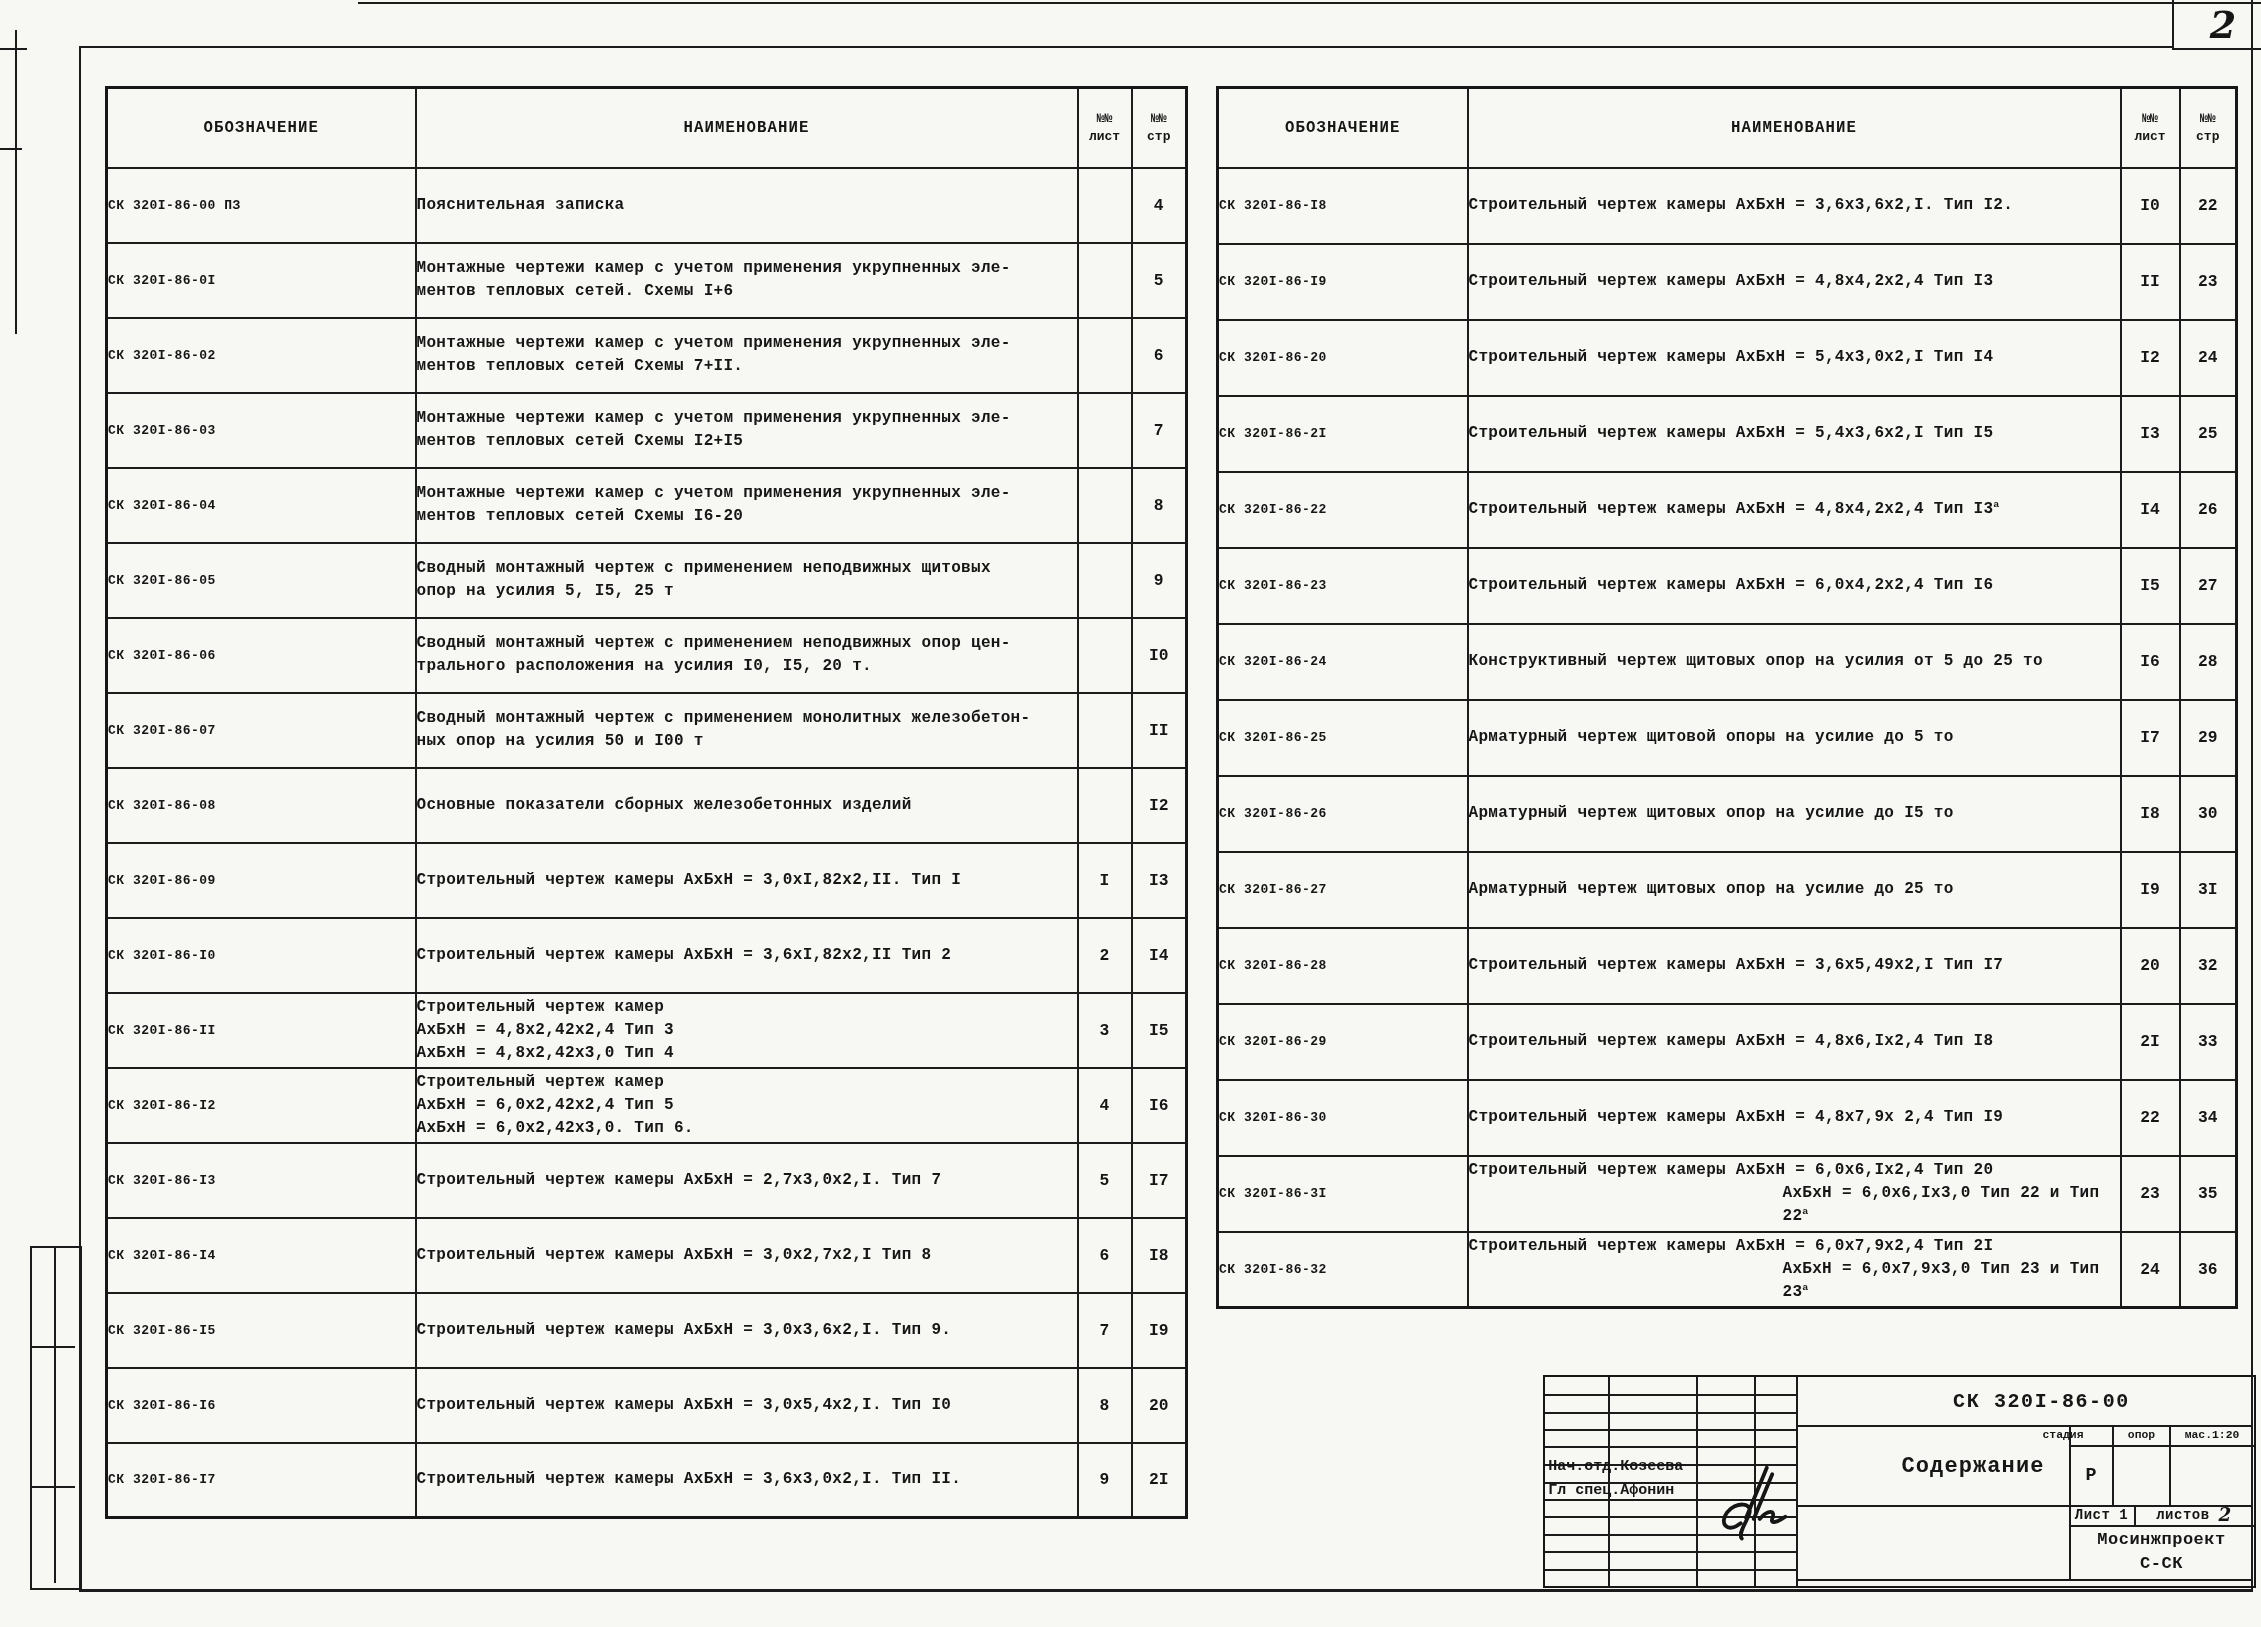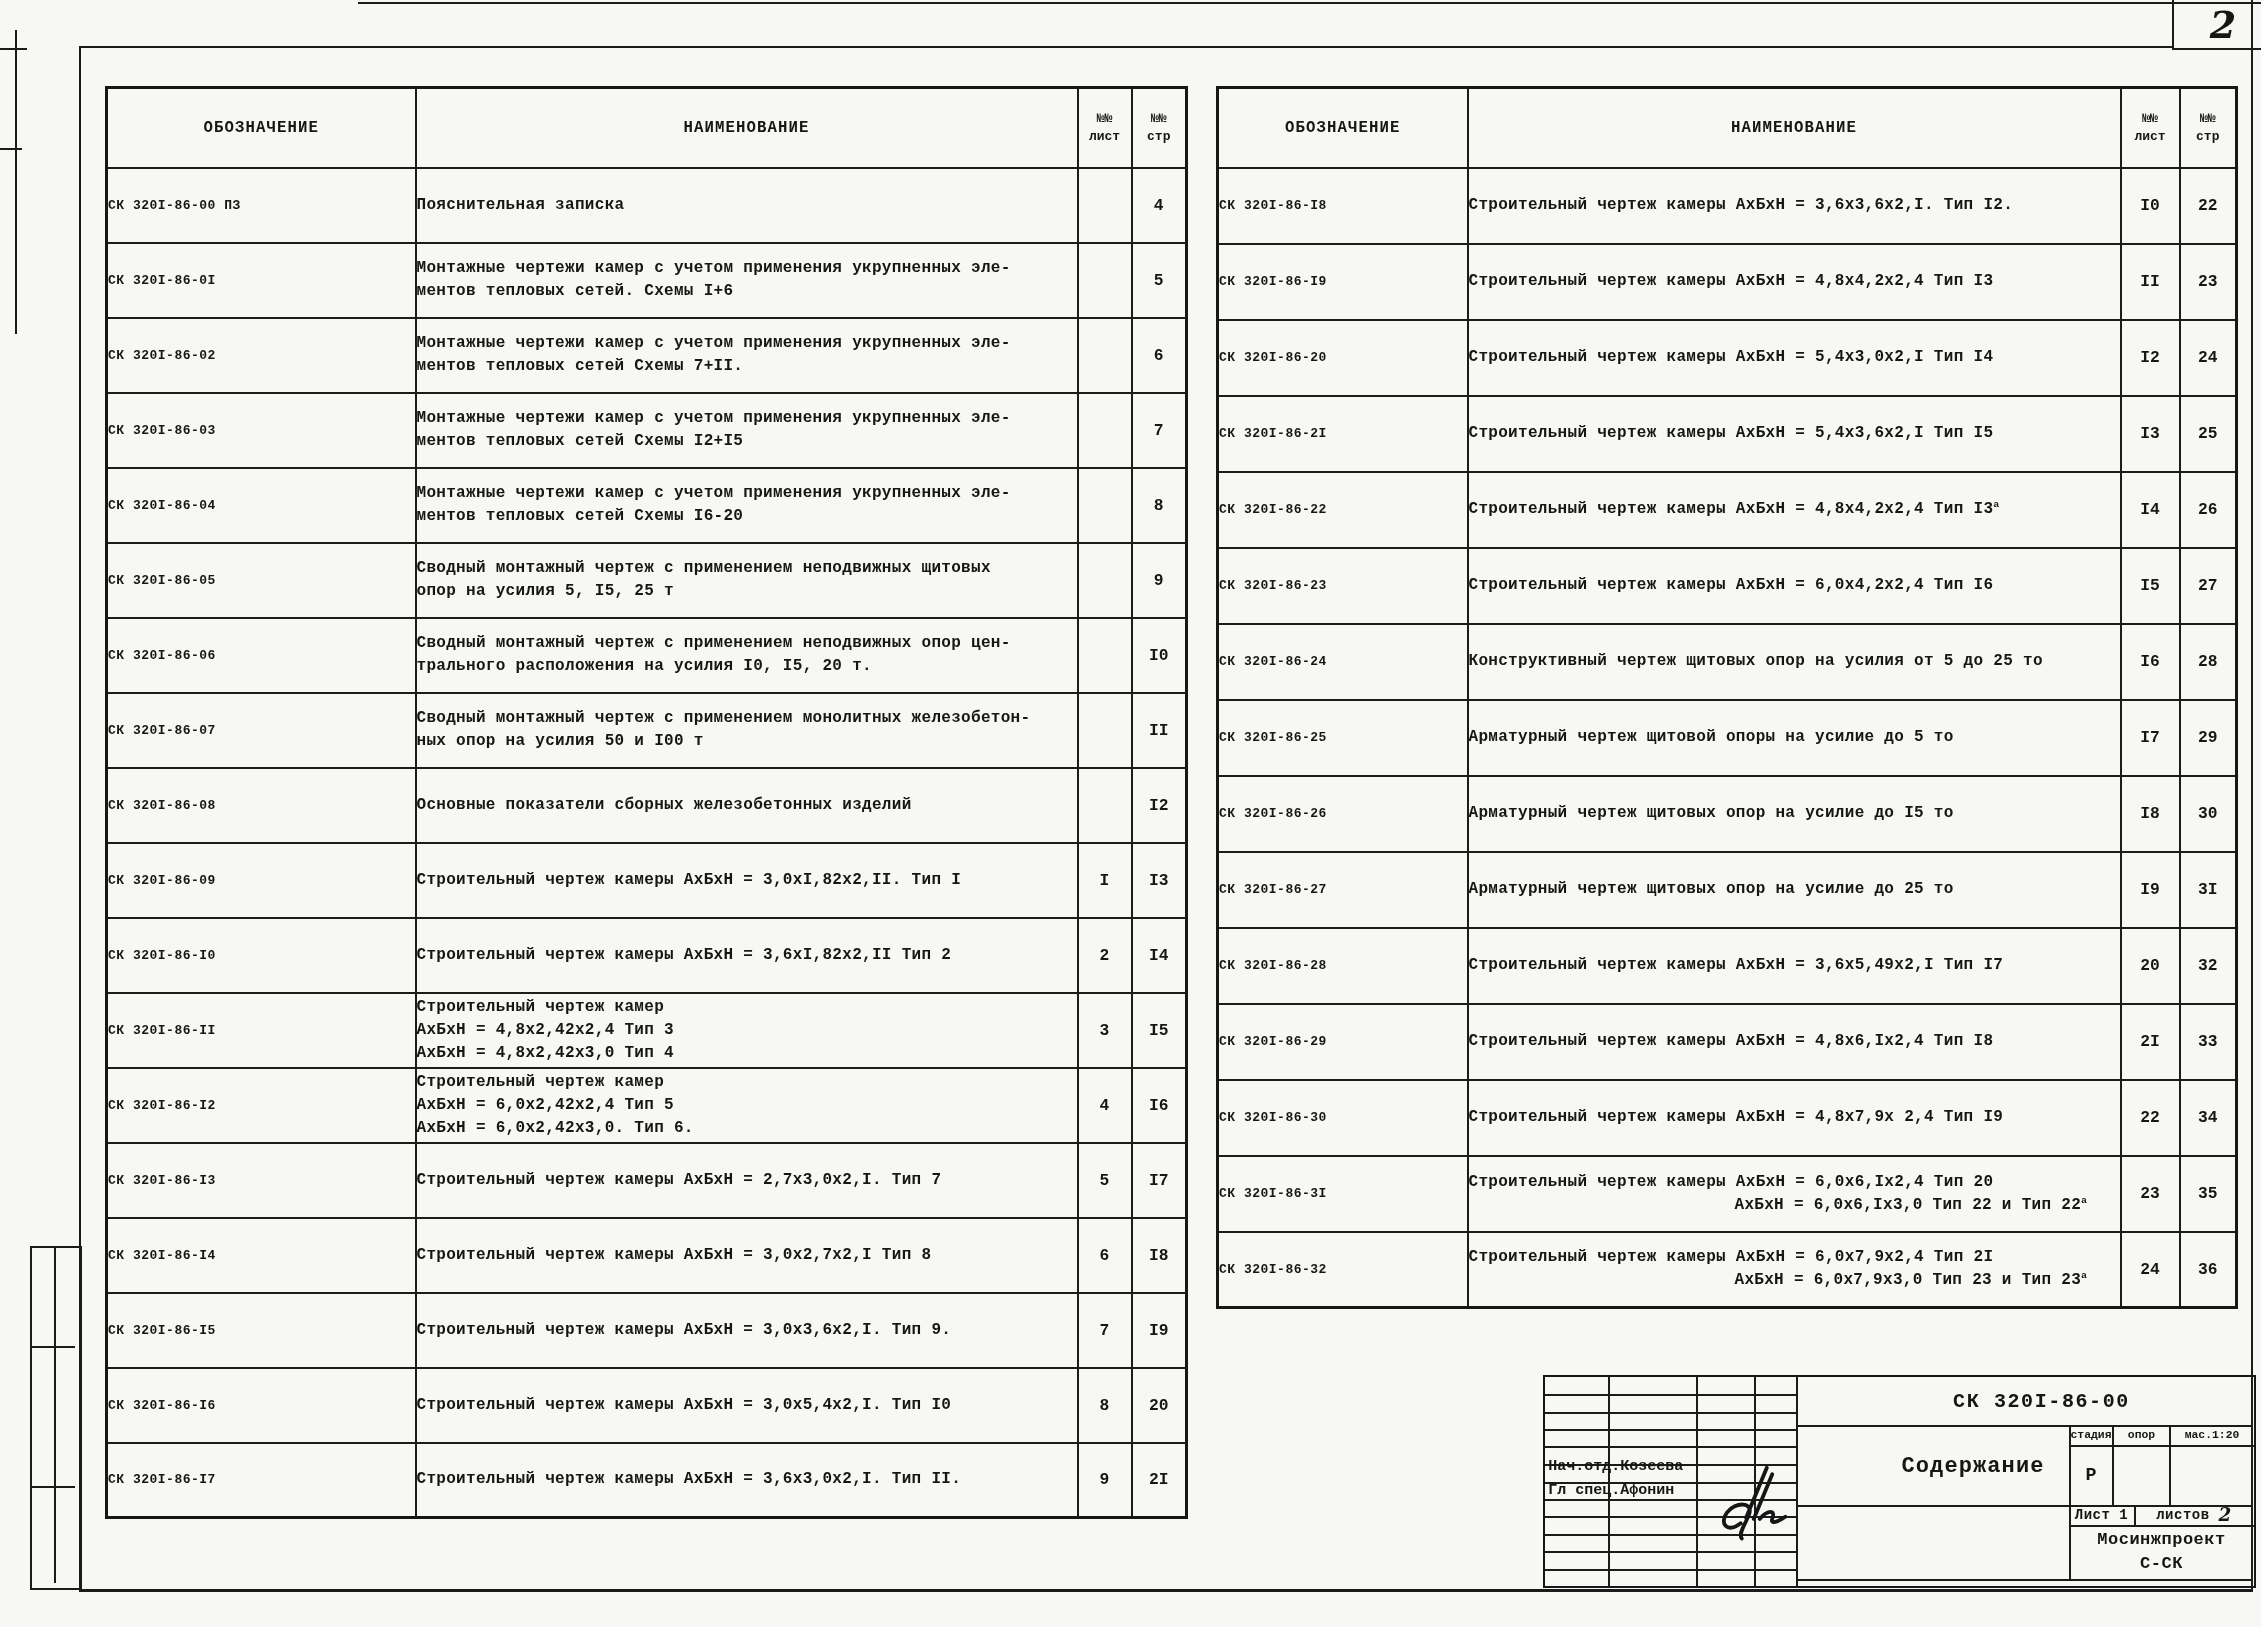--- a/index.html
+++ b/index.html
@@ -13,21 +13,21 @@
   table.doc{position:absolute;border-collapse:collapse;table-layout:fixed;background:transparent;border:3.3px solid #171717;}
   table.doc th,table.doc td{border:2.2px solid #1c1c1c;padding:0;vertical-align:middle;}
   table.doc thead tr{height:80px;}
   #left-table tbody tr{height:75px;}
   #right-table tbody tr{height:76px;}
   th{font-size:15.7px;letter-spacing:1.1px;text-align:center;font-weight:700;}
   th .sub{font-size:13px;line-height:17.4px;letter-spacing:0;}
   td.c-code{font-size:13px;padding-left:16.3px;letter-spacing:0.5px;white-space:nowrap;}
   td.c-name{font-size:16px;padding:4.3px 7.6px 4.3px 15px;letter-spacing:0.3px;}
   td.c-name .line{line-height:23px;}
-  td.c-name .line.ind{padding-left:266px;}
+  td.c-name .line.ind{padding-left:266px;margin-left:48px;}
   td.c-num{font-size:16.3px;text-align:center;}
   sup{font-size:0.62em;vertical-align:super;line-height:0;}
   
   #titleblock{position:absolute;left:1543px;top:1375px;width:709px;height:209px;border:2.7px solid #171717;}
   #titleblock .cell{position:absolute;display:flex;align-items:center;justify-content:center;text-align:center;}
   .tb-doc-number{font-size:20px;letter-spacing:1.6px;padding-left:16px;}
   .tb-title{font-size:22px;letter-spacing:1.1px;padding-left:40px;}
   .tb-small{font-size:11.4px;letter-spacing:0;}
   .tb-stage{font-size:18.4px;}
   .tb-sheetrow{font-size:14px;letter-spacing:0.5px;}
@@ -426,21 +426,21 @@
     <div class="tb-name" style="left:3.3px;top:105px;">Гл спец.Афонин</div>
 
     <svg width="98" height="87" viewBox="0 0 180 160" style="position:absolute;left:163px;top:81px;">
       <path d="M60 120 C 35 140, 20 120, 35 100 C 50 80, 85 80, 75 105 C 68 122, 55 140, 62 148 M70 110 L 108 18 M84 112 L 118 30 M95 112 C 110 95, 125 95, 118 112 C 114 122, 128 118, 142 108" fill="none" stroke="#161616" stroke-width="7" stroke-linecap="round"></path>
     </svg>
 
     <div class="cell tb-doc-number" style="left:253px;top:0;width:455px;height:48px;">СК 320I-86-00</div>
 
     <div class="cell tb-title" style="left:253px;top:50px;width:270px;height:78px;">Содержание</div>
 
-    <div class="cell tb-small" style="left:524px;top:48px;width:44px;height:20px;">стадия</div>
+    <div class="cell tb-small" style="left:496px;top:48px;width:44px;height:20px;">стадия</div>
     <div class="cell tb-small" style="left:569px;top:48px;width:55px;height:20px;">опор</div>
     <div class="cell tb-small" style="left:626px;top:48px;width:82px;height:20px;">мас.1:20</div>
     <div class="cell tb-stage" style="left:524px;top:68px;width:44px;height:60px;">Р</div>
 
     <div class="cell tb-sheetrow" style="left:524px;top:128px;width:65px;height:19.5px;">
       <span>Лист</span>&nbsp;<span>1</span>
     </div>
     <div class="cell tb-sheetrow" style="left:590px;top:128px;width:118px;height:19.5px;">
       <span>листов</span>&nbsp;<span class="hand" style="font-size:18.4px">2</span>
     </div>

